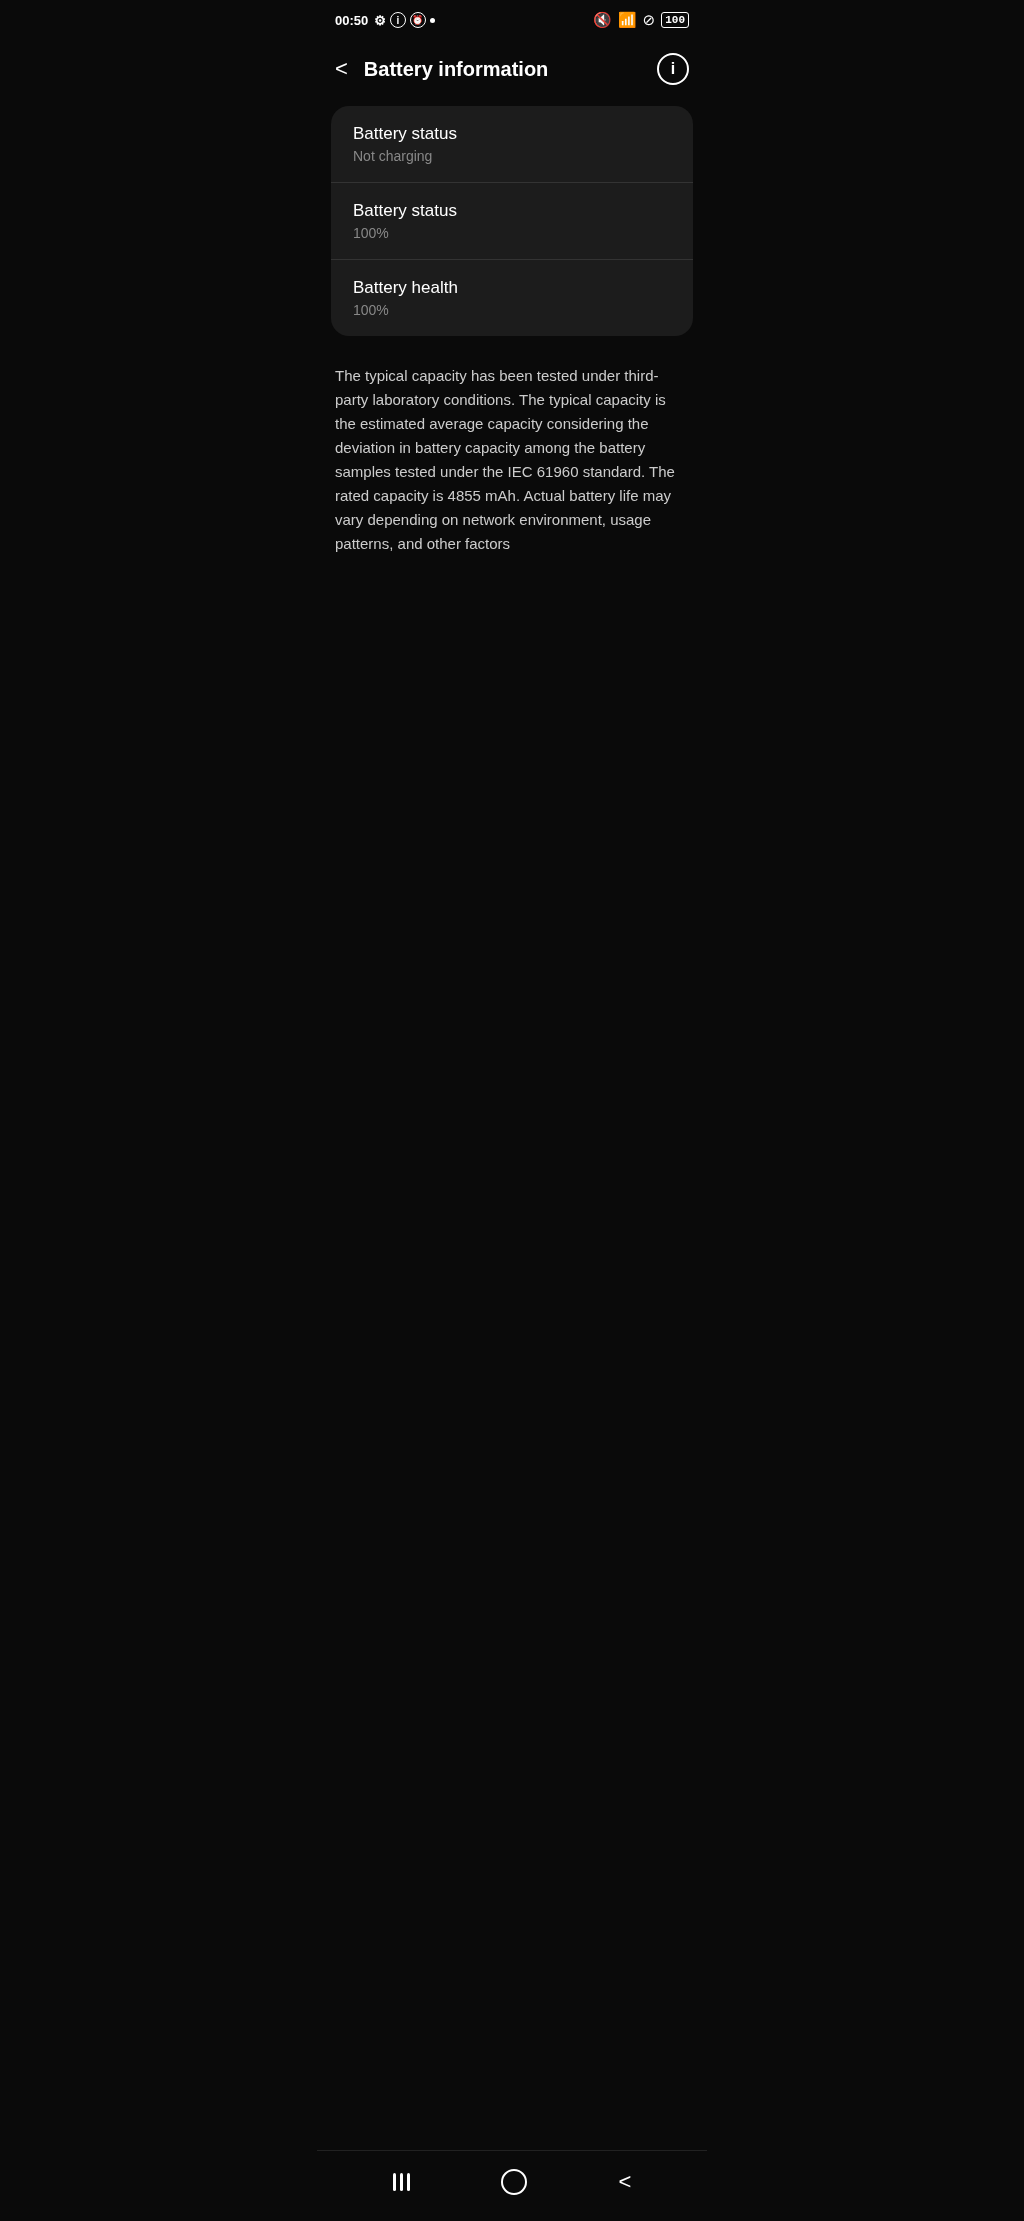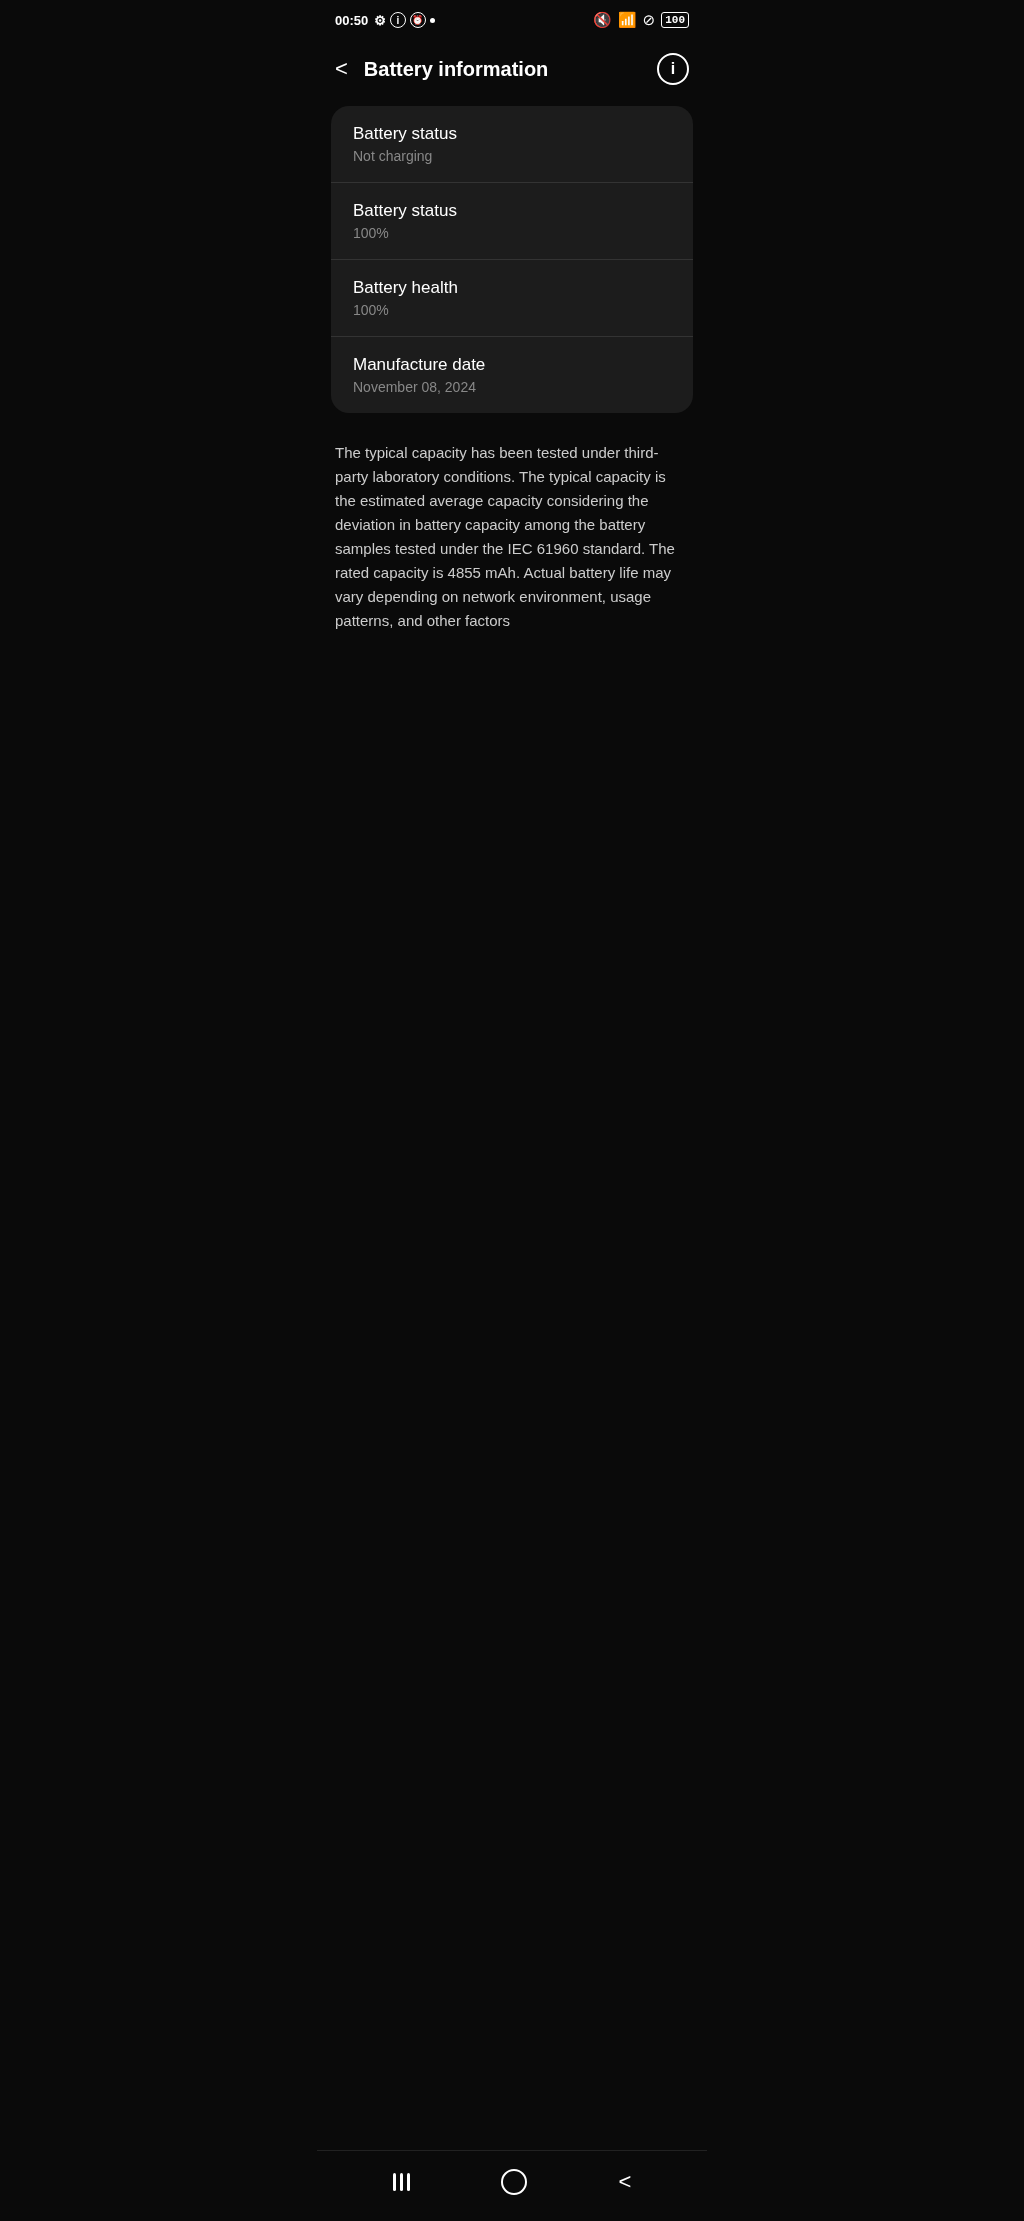--- a/index.html
+++ b/index.html
@@ -231,24 +231,20 @@
       <div class="info-value">Not charging</div>
     </div>
     <div class="info-row">
       <div class="info-label">Battery status</div>
       <div class="info-value">100%</div>
     </div>
     <div class="info-row">
       <div class="info-label">Battery health</div>
       <div class="info-value">100%</div>
     </div>
-    <div class="info-row">
-      <div class="info-label">Manufacture date</div>
-      <div class="info-value">November 08, 2024</div>
-    </div>
   </div>
 
 <div class="description-text">The typical capacity has been tested under third-party laboratory conditions. The typical capacity is the estimated average capacity considering the deviation in battery capacity among the battery samples tested under the IEC 61960 standard. The rated capacity is 4855 mAh. Actual battery life may vary depending on network environment, usage patterns, and other factors</div>
 
 <div style="height: 80px;"></div>
 
 <div class="bottom-nav">
   <div class="nav-button">
     <div class="nav-icon-lines-group">
       <span style="display:block; width:3px; height:18px; background:#ffffff; border-radius:2px;"></span>

